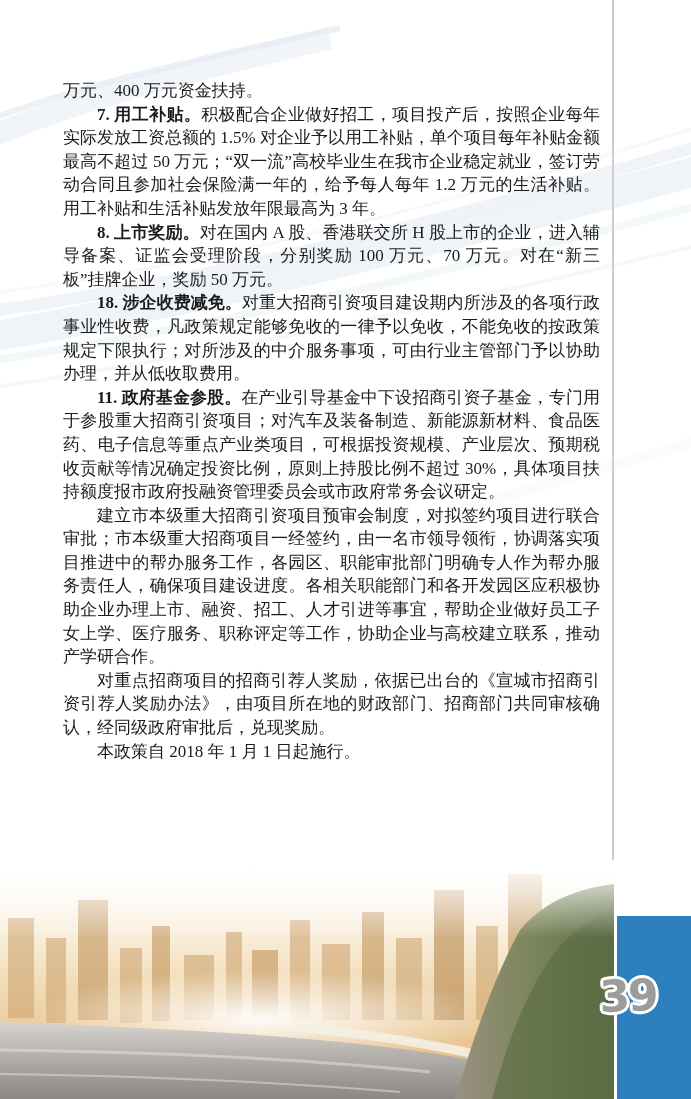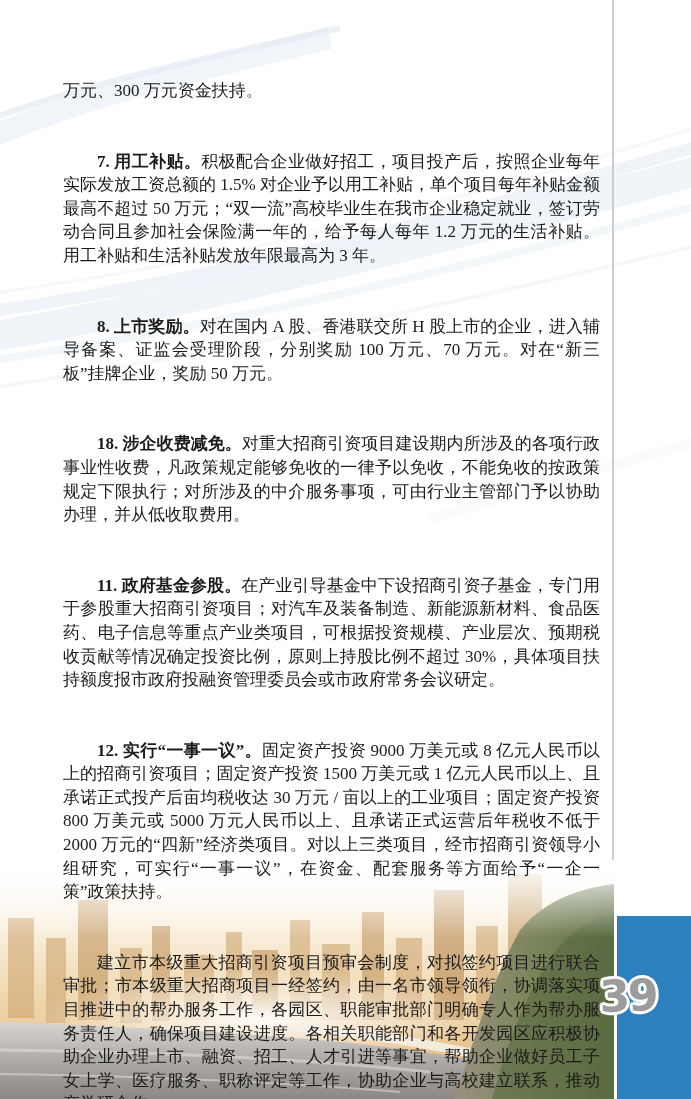--- a/index.html
+++ b/index.html
@@ -20,21 +20,21 @@
   }
   
   .article{
     position:absolute;left:63px;top:79px;width:537px;z-index:6;
     font-size:17px;line-height:23.6px;color:#1b1b1b;
     text-align:justify;text-justify:inter-ideograph;
     letter-spacing:0px;
   }
   .article p{margin:0;padding:0;}
   .article p.cont{text-indent:0;}
-  .article p.item,.article p.body{text-indent:2em;margin-top:47px;}
+  .article p.item,.article p.body{text-indent:2em;}
   .article p.heading{text-indent:2em;font-weight:bold;font-family:"Liberation Sans","DejaVu Sans",sans-serif;font-size:16.5px;}
   .article b.lead{font-weight:bold;}
   
   .photo{
     position:absolute;left:0;top:860px;width:614px;height:239px;z-index:4;
   }
   
   .pagenum-box{
     position:absolute;left:617px;top:916px;width:74px;height:183px;
     z-index:5;
@@ -134,23 +134,23 @@
       </g>
 
       <rect x="0" y="0" width="614" height="78" fill="url(#fadeTop)"></rect>
     </svg>
   </div>
 
   <div class="pagenum-box" style="background: rgb(43, 128, 189);"></div>
   <div class="pagenum">39</div>
 
   <div class="article" id="article">
-      <p class="cont">万元、300 万元资金扶持。</p>
+      <p class="cont">万元、400 万元资金扶持。</p>
       <p class="item"><b class="lead">7. 用工补贴。</b>积极配合企业做好招工，项目投产后，按照企业每年实际发放工资总额的 1.5% 对企业予以用工补贴，单个项目每年补贴金额最高不超过 50 万元；“双一流”高校毕业生在我市企业稳定就业，签订劳动合同且参加社会保险满一年的，给予每人每年 1.2 万元的生活补贴。用工补贴和生活补贴发放年限最高为 3 年。</p>
       <p class="item"><b class="lead">8. 上市奖励。</b>对在国内 A 股、香港联交所 H 股上市的企业，进入辅导备案、证监会受理阶段，分别奖励 100 万元、70 万元。对在“新三板”挂牌企业，奖励 50 万元。</p>
       <p class="item"><b class="lead">18. 涉企收费减免。</b>对重大招商引资项目建设期内所涉及的各项行政事业性收费，凡政策规定能够免收的一律予以免收，不能免收的按政策规定下限执行；对所涉及的中介服务事项，可由行业主管部门予以协助办理，并从低收取费用。</p>
       <p class="item"><b class="lead">11. 政府基金参股。</b>在产业引导基金中下设招商引资子基金，专门用于参股重大招商引资项目；对汽车及装备制造、新能源新材料、食品医药、电子信息等重点产业类项目，可根据投资规模、产业层次、预期税收贡献等情况确定投资比例，原则上持股比例不超过 30%，具体项目扶持额度报市政府投融资管理委员会或市政府常务会议研定。</p>
-      <p class="item"><b class="lead">12. 实行“一事一议”。</b>固定资产投资 9000 万美元或 8 亿元人民币以上的招商引资项目；固定资产投资 1500 万美元或 1 亿元人民币以上、且承诺正式投产后亩均税收达 30 万元 / 亩以上的工业项目；固定资产投资 800 万美元或 5000 万元人民币以上、且承诺正式运营后年税收不低于 2000 万元的“四新”经济类项目。对以上三类项目，经市招商引资领导小组研究，可实行“一事一议”，在资金、配套服务等方面给予“一企一策”政策扶持。</p>
       <p class="body">建立市本级重大招商引资项目预审会制度，对拟签约项目进行联合审批；市本级重大招商项目一经签约，由一名市领导领衔，协调落实项目推进中的帮办服务工作，各园区、职能审批部门明确专人作为帮办服务责任人，确保项目建设进度。各相关职能部门和各开发园区应积极协助企业办理上市、融资、招工、人才引进等事宜，帮助企业做好员工子女上学、医疗服务、职称评定等工作，协助企业与高校建立联系，推动产学研合作。</p>
+      <p class="body">对重点招商项目的招商引荐人奖励，依据已出台的《宣城市招商引资引荐人奖励办法》，由项目所在地的财政部门、招商部门共同审核确认，经同级政府审批后，兑现奖励。</p>
       <p class="body">本政策自 2018 年 1 月 1 日起施行。</p>
     </div>
 
 </div>
 
 </body></html>

